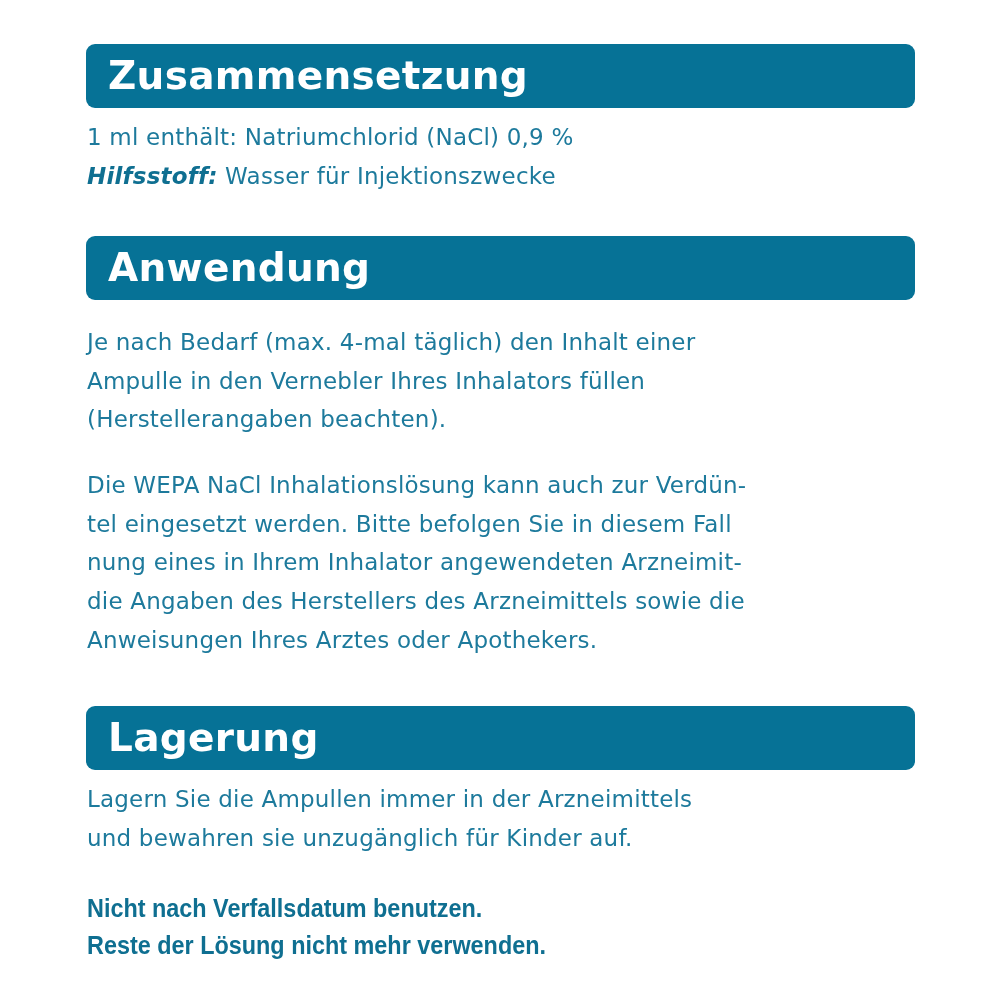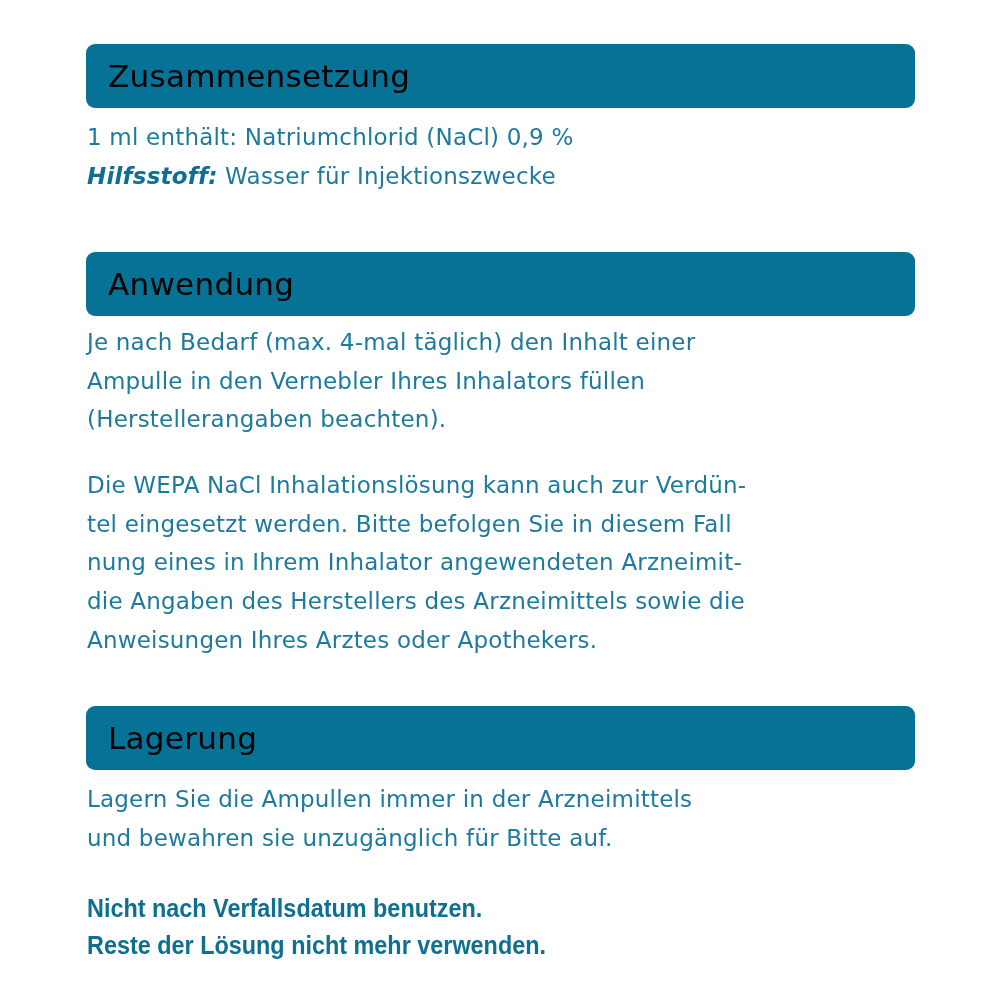--- a/index.html
+++ b/index.html
@@ -6,21 +6,21 @@
   body {
     width: 1000px; height: 1000px; background: #ffffff; position: relative;
     overflow: hidden; font-family: "DejaVu Sans", sans-serif;
   }
   .bar {
     position: absolute; left: 86px; width: 829px; height: 64px;
     background: #067296; border-radius: 9px; box-sizing: border-box;
   }
   .bar-title {
     position: absolute; left: 22px; top: 0; line-height: 64px;
-    color: #000000; font-weight: normal; font-size: 31px; letter-spacing: 0.3px;
+    color: #ffffff; font-weight: bold; font-size: 39px; letter-spacing: 0.3px;
     font-family: "DejaVu Sans", sans-serif;
   }
   .para {
     position: absolute; left: 87px; color: #1d7a9c;
     font-family: "DejaVu Sans", sans-serif; font-size: 23px;
     line-height: 38.7px; letter-spacing: 0.2px; white-space: nowrap;
   }
   .para .line { display: block; height: 38.7px; }
   .para b { font-weight: bold; color: #0f6f91; font-style: italic; }
   .warn {
@@ -35,40 +35,40 @@
 <body>
 
 <div class="bar" style="top:44px;">
   <span class="bar-title">Zusammensetzung</span>
 </div>
 <div class="para" style="top:118px;">
   <span class="line">1 ml enthält: Natriumchlorid (NaCl) 0,9 %</span>
   <span class="line"><b>Hilfsstoff:</b><span> Wasser für Injektionszwecke</span></span>
 </div>
 
-<div class="bar" style="top:252px;">
+<div class="bar" style="top:236px;">
   <span class="bar-title">Anwendung</span>
 </div>
 <div class="para" style="top:323px;">
   <span class="line">Je nach Bedarf (max. 4-mal täglich) den Inhalt einer</span>
   <span class="line">Ampulle in den Vernebler Ihres Inhalators füllen</span>
   <span class="line">(Herstellerangaben beachten).</span>
 </div>
 <div class="para" style="top:466px;">
   <span class="line">Die WEPA NaCl Inhalationslösung kann auch zur Verdün-</span>
   <span class="line">tel  eingesetzt werden. Bitte befolgen Sie in diesem Fall</span>
   <span class="line">nung eines in Ihrem Inhalator angewendeten Arzneimit-</span>
   <span class="line">die Angaben des Herstellers des Arzneimittels sowie die</span>
   <span class="line">Anweisungen Ihres Arztes oder Apothekers.</span>
 </div>
 
 <div class="bar" style="top:706px;">
   <span class="bar-title">Lagerung</span>
 </div>
 <div class="para" style="top:780px;">
   <span class="line">Lagern Sie die Ampullen immer in der Arzneimittels</span>
-  <span class="line">und bewahren sie unzugänglich für Bitte auf.</span>
+  <span class="line">und bewahren sie unzugänglich für Kinder auf.</span>
 </div>
 
 <div class="warn" style="top:890px;">
   <span class="line">Nicht nach Verfallsdatum benutzen.</span>
   <span class="line">Reste der Lösung nicht mehr verwenden.</span>
 </div>
 
 </body></html>

